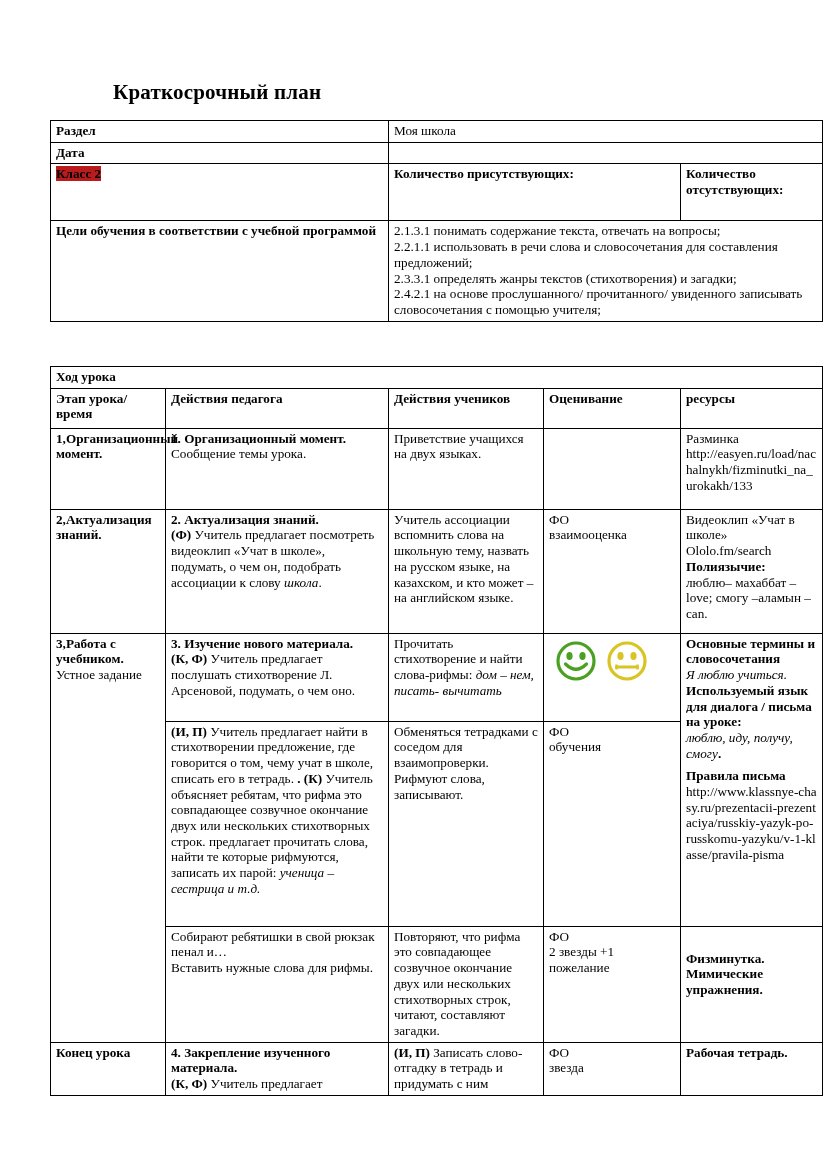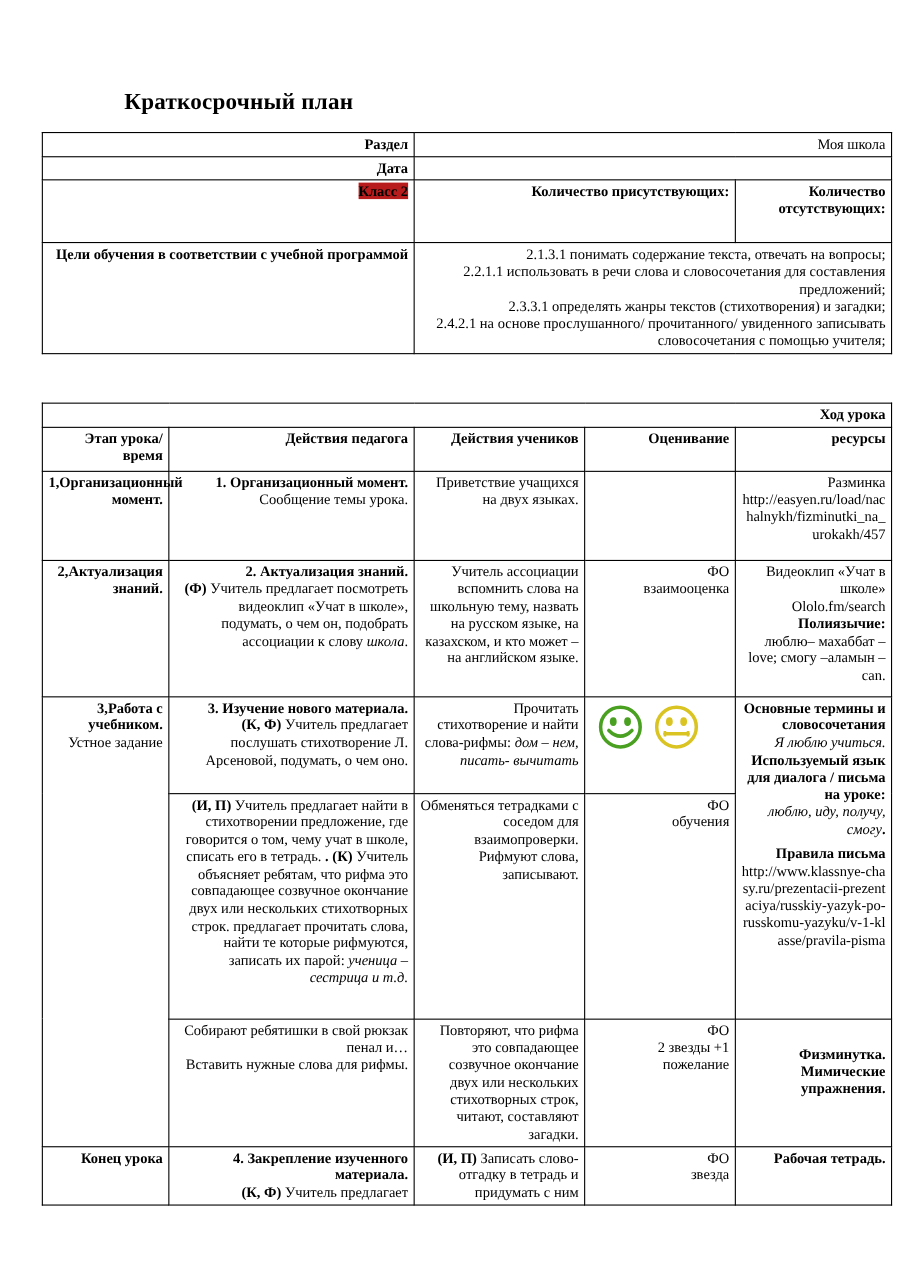--- a/index.html
+++ b/index.html
@@ -27,26 +27,25 @@
   .doc-title {
     position: absolute;
     left: 113px;
     top: 80px;
     font-size: 21px;
     font-weight: bold;
     letter-spacing: 0.2px;
   }
   table.plan {
     position: absolute;
-    left: 38px;
+    left: 50px;
     top: 120px;
     width: 772px;
     border-collapse: collapse;
     table-layout: fixed;
-    text-align: right;
   }
   table.plan td {
     border: 1px solid #000000;
     vertical-align: top;
     padding: 2px 5px 3px 5px;
     font-size: 13.2px;
     line-height: 1.19;
   }
   .b { font-weight: bold; }
   .i { font-style: italic; }
@@ -142,21 +141,21 @@
       <tr style="height:81px">
         <td class="stage">1,Организационный момент.</td>
         <td class="small">
           <span class="b">1. Организационный момент.</span><br>
           <span>Сообщение темы урока.</span>
         </td>
         <td class="small">Приветствие учащихся на двух языках.</td>
         <td class="small"></td>
         <td class="tiny">
           <div>Разминка</div>
-          <div class="nowrapurl">http://easyen.ru/load/nachalnykh/fizminutki_na_urokakh/457</div>
+          <div class="nowrapurl">http://easyen.ru/load/nachalnykh/fizminutki_na_urokakh/133</div>
         </td>
       </tr>
 
       <tr style="height:124px">
         <td class="stage">2,Актуализация знаний.</td>
         <td class="small">
           <span class="b">2. Актуализация знаний.</span><br>
           <span class="b">(Ф)</span>
           <span>Учитель предлагает посмотреть видеоклип «Учат в школе», подумать, о чем он, подобрать ассоциации к слову</span>
           <span class="i">школа</span>.

